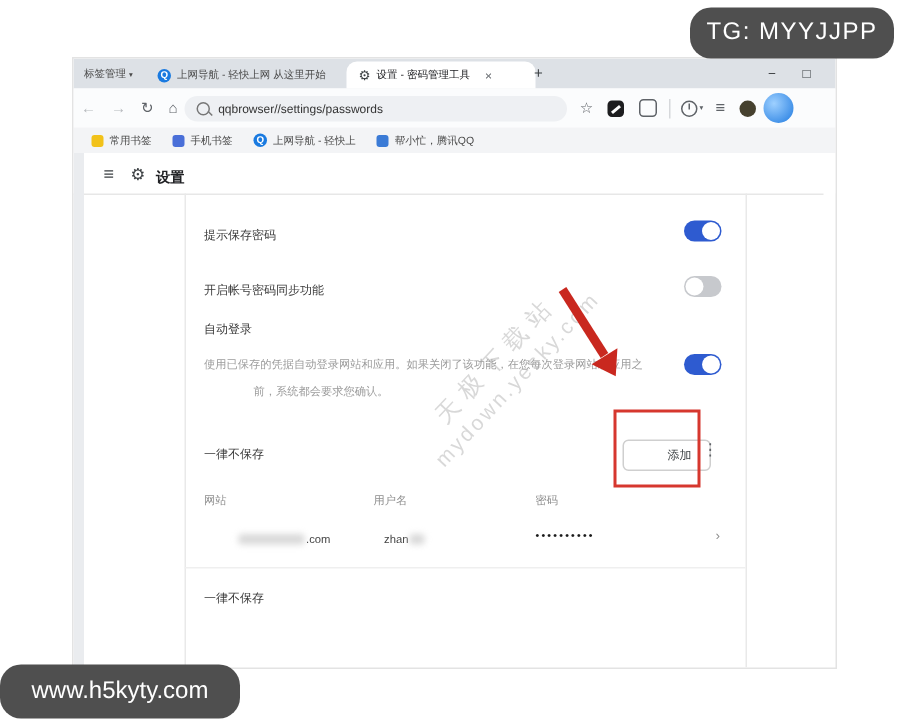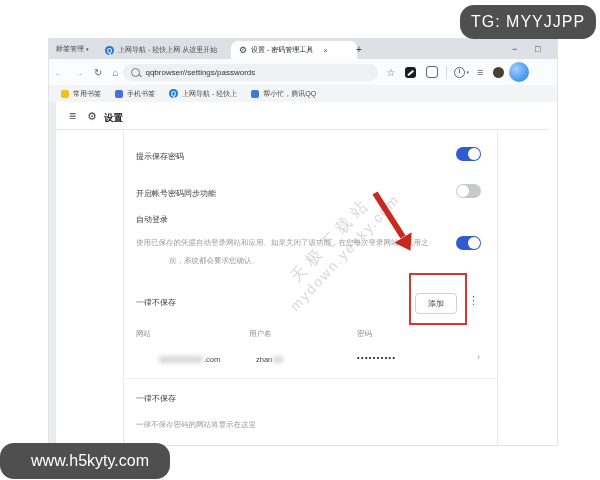--- a/index.html
+++ b/index.html
@@ -145,46 +145,45 @@
     </div>
 
   <div class="abs lbl" style="left:87px;top:175px;">自动登录</div>
   <div class="abs lbl-sub" style="left:87px;top:199px;width:320px;">使用已保存的凭据自动登录网站和应用。如果关闭了该功能，在您每次登录网站或应用之</div>
   <div class="abs lbl-sub" style="left:87px;top:217px;width:320px;margin-left:33px;">前，系统都会要求您确认。</div>
   <div class="abs toggle on" style="left:407px;top:197px;">
       <span class="knob"></span>
     </div>
 
   <div class="abs lbl" style="left:87px;top:258px;">一律不保存</div>
-  <div class="abs add-btn" style="left:366px;top:254px;">添加</div>
+  <div class="abs add-btn" style="left:366px;top:254px;padding-left:17px;">添加</div>
   <div class="abs dots3" style="left:419px;top:259px;">⋮</div>
 
   <div class="abs colhead" style="left:87px;top:290px;">网站</div>
   <div class="abs colhead" style="left:200px;top:290px;">用户名</div>
   <div class="abs colhead" style="left:308px;top:290px;">密码</div>
 
   <div>
     <div class="abs smudge" style="left:110px;top:317px;width:44px;height:7px;"></div>
     <div class="abs rowtext" style="left:155px;top:316px;">.com</div>
     <div class="abs rowtext" style="left:207px;top:316px;filter:blur(0.4px);">zhan</div>
     <div class="abs smudge" style="left:224px;top:317px;width:10px;height:7px;"></div>
     <div class="abs pwdots" style="left:308px;top:315px;">••••••••••</div>
     <div class="abs chev" style="left:428px;top:313px;">›</div>
   </div>
   <div class="abs hline" style="left:74px;top:339px;width:374px;background:#efefef;"></div>
 
   <div class="abs lbl" style="left:87px;top:354px;">一律不保存</div>
-  <div class="abs lbl-sub" style="left:87px;top:381px;">一律不保存密码的网站将显示在这里</div>
 
   <div class="abs wm-diag">
     <div class="l1">天极下载站</div>
     <div class="l2">mydown.yesky.com</div>
   </div>
 
   <svg class="abs" style="left:314px;top:152px;" width="58" height="68" viewBox="0 0 58 68">
     <line x1="12" y1="2" x2="40" y2="46" stroke="#c9281f" stroke-width="6"></line>
     <polygon points="31.4,51.8 48.6,41.2 47.5,59.8" fill="#c9281f"></polygon>
   </svg>
   <div class="abs red-box" style="left:360px;top:234px;"></div>
 </div>
 
 <div class="abs badge" style="left:460px;top:5px;width:136px;height:34px;font-size:16px;letter-spacing:1px;">TG: MYYJJPP</div>
-<div class="abs badge" style="left:0;top:443px;width:160px;height:36px;font-size:16px;padding-left:10px;">www.h5kyty.com</div>
+<div class="abs badge" style="left:0;top:443px;width:160px;height:36px;font-size:16px;">www.h5kyty.com</div>
 
 </body></html>

